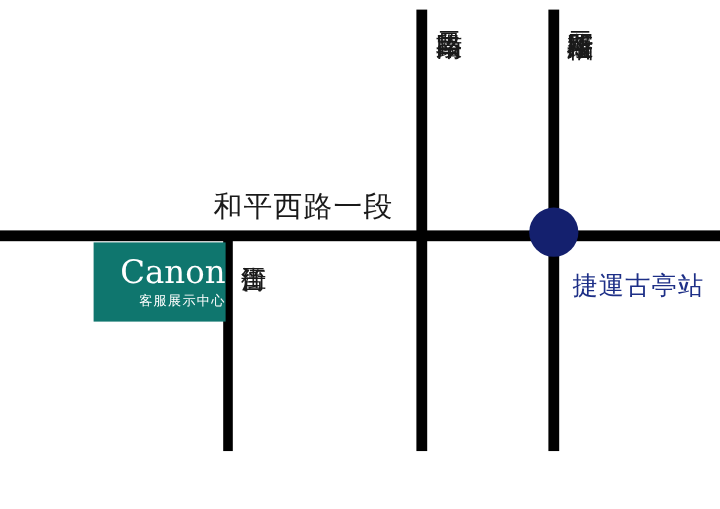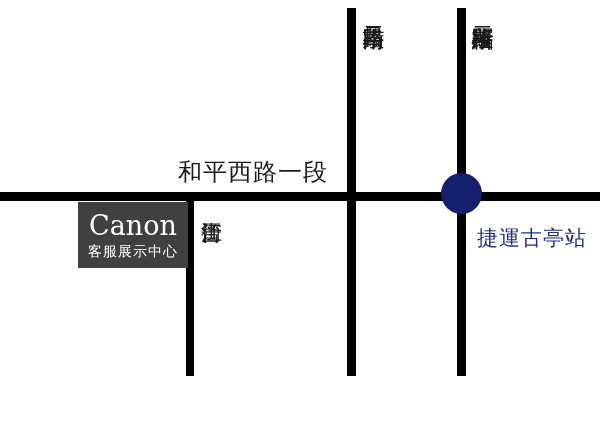--- a/index.html
+++ b/index.html
@@ -110,39 +110,39 @@
     font-family: "DejaVu Sans", sans-serif;
   }
 
   
   .poi-box {
     position: absolute;
     left: 78px;
     top: 202px;
     width: 110px;
     height: 66px;
-    background: #404040;
+    background: #0f766e;
     display: flex;
     flex-direction: column;
-    align-items: center;
+    align-items: flex-end;
     justify-content: center;
     box-sizing: border-box;
     padding-top: 1px;
   }
   .poi-brand {
     color: #ffffff;
     font-family: "DejaVu Serif", serif;
     font-size: 27px;
     line-height: 1;
     letter-spacing: 0px;
   }
   .poi-sub {
     color: #ffffff;
     font-family: Liberation Mono, monospace;
-    font-size: 14px;
+    font-size: 11px;
     line-height: 1;
     margin-top: 6px;
     letter-spacing: 1px;
   }
 </style>
 </head>
 <body>
 
 <div id="map">
 

